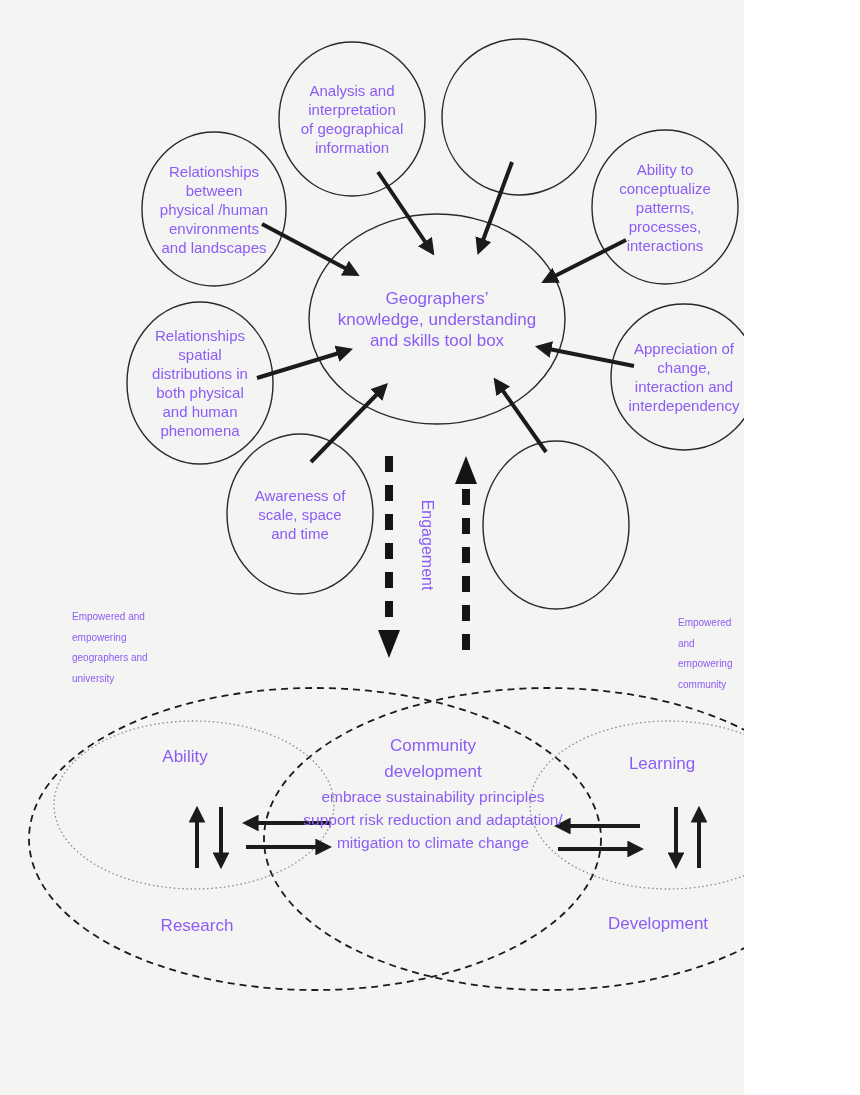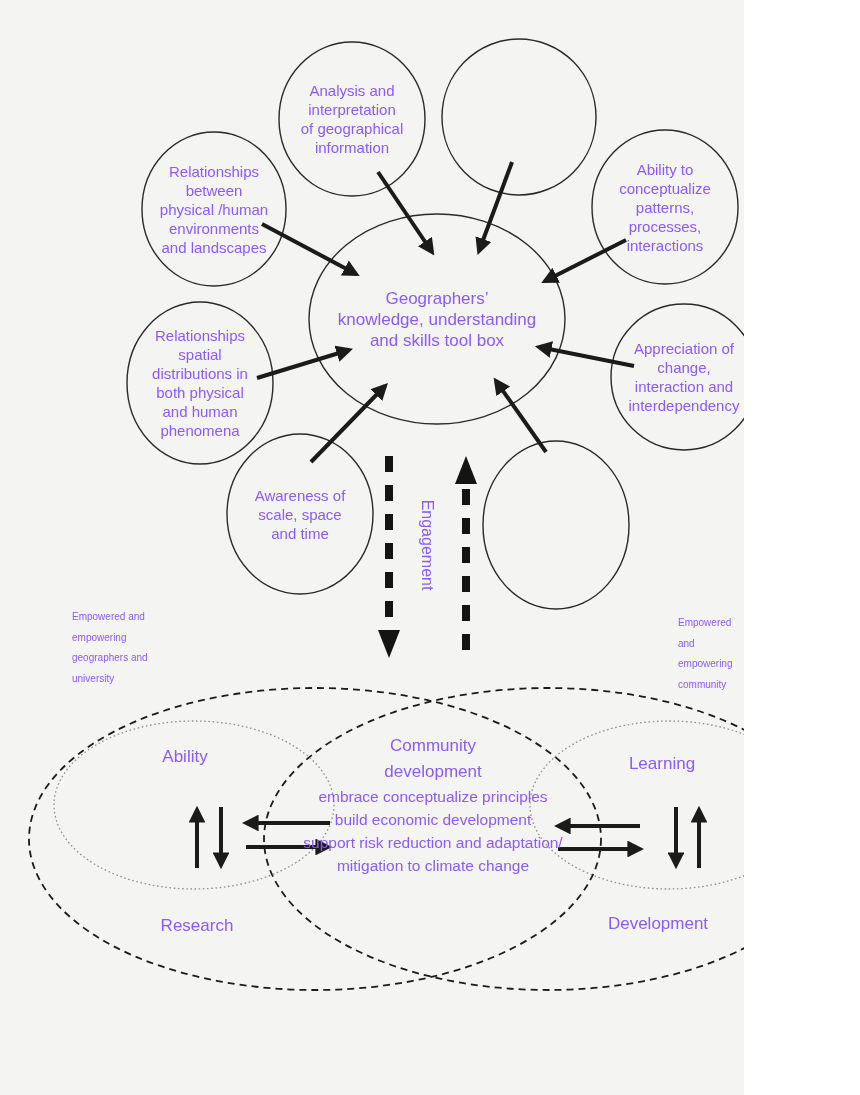--- a/index.html
+++ b/index.html
@@ -157,19 +157,18 @@
 community</div>
 
   <div class="tc venn-label lbl-teaching">Ability</div>
   <div class="tc venn-label lbl-research">Research</div>
   <div class="tc venn-label lbl-learning">Learning</div>
   <div class="tc venn-label lbl-development">Development</div>
 
   <div class="center-block">
     <div class="center-title">Community
 development</div>
-    <div class="center-item">embrace conceptualize principles</div>
-    <div class="center-item">build economic development</div>
+    <div class="center-item">embrace sustainability principles</div>
     <div class="center-item">support risk reduction and adaptation/
 mitigation to climate change</div>
   </div>
 
 </div>
 
 </body></html>

